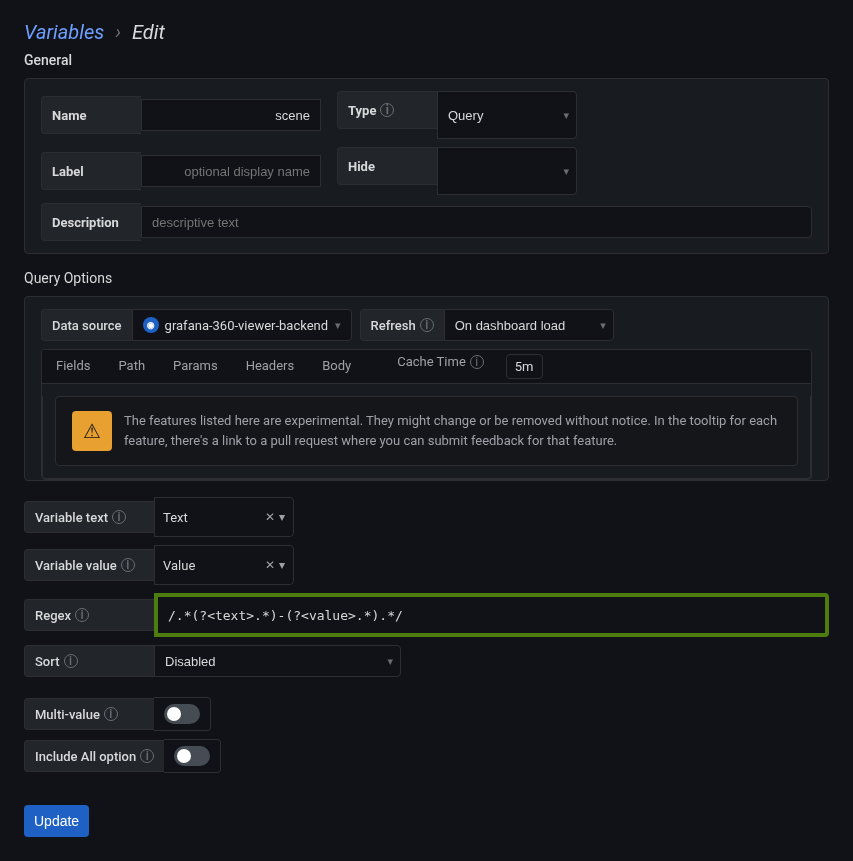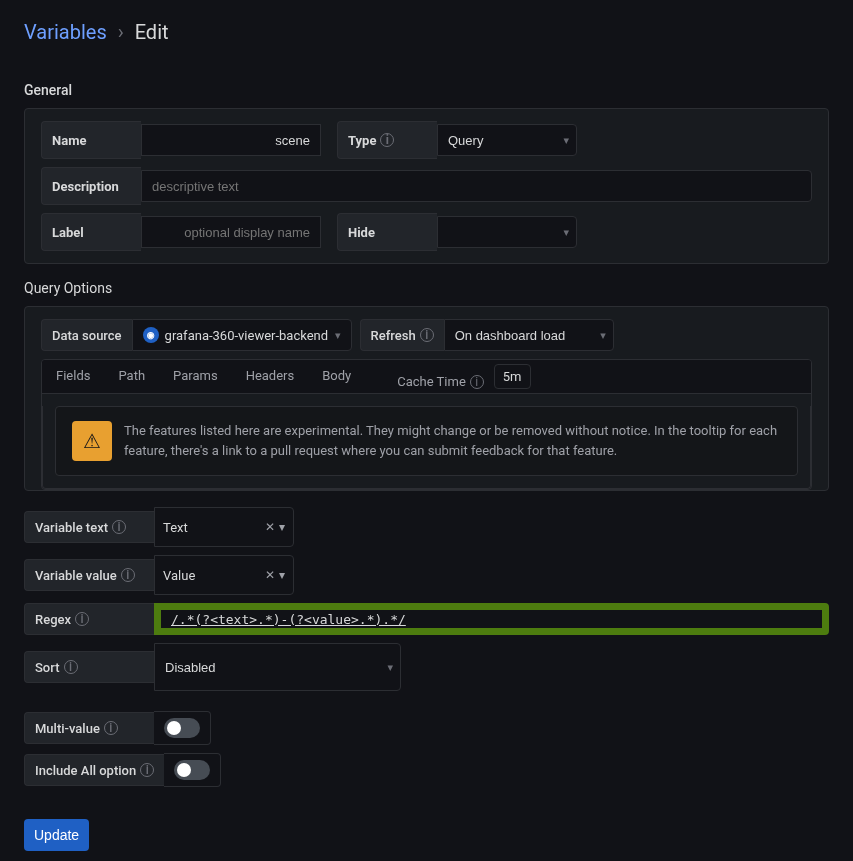--- a/index.html
+++ b/index.html
@@ -50,21 +50,21 @@
       position: relative;
       display: inline-flex;
       align-items: center;
     }
     .select-wrapper select {
       background: #111217;
       border: 1px solid #2c2e33;
       color: #d8d9da;
       padding: 6px 28px 6px 10px;
       font-size: 13px;
-      height: 32px;
+      height: 48px;
       outline: none;
       appearance: none;
       cursor: pointer;
       border-radius: 0 4px 4px 0;
       min-width: 140px;
     }
     .select-wrapper::after {
       content: '▾';
       position: absolute;
       right: 8px;
@@ -258,41 +258,40 @@
     }
     .var-select-actions {
       display: flex;
       align-items: center;
       gap: 4px;
       color: #9fa1a8;
       font-size: 12px;
     }
     .regex-input {
       background: #111217;
-      border: 7px solid #4d7c0f;
-      border-radius: 0 4px 4px 0;
-      color: #d8d9da;
-      padding: 6px 10px;
-      font-size: 13px;
-      height: 32px;
+      border: 4px solid #4d7c0f;
+      border-radius: 0 4px 4px 0;
+      color: #d8d9da;
+      padding: 6px 10px;
+      font-size: 13px;
+      height: 44px;
       outline: none;
       flex: 1;
       font-family: monospace;
-      text-decoration: underline;
     }
     .sort-select-wrap {
       position: relative;
     }
     .sort-select-wrap select {
       background: #111217;
       border: 1px solid #2c2e33;
       color: #d8d9da;
       padding: 6px 28px 6px 10px;
       font-size: 13px;
-      height: 48px;
+      height: 32px;
       outline: none;
       appearance: none;
       cursor: pointer;
       border-radius: 0 4px 4px 0;
       min-width: 180px;
     }
     .sort-select-wrap::after {
       content: '▾';
       position: absolute;
       right: 8px;
@@ -379,21 +378,21 @@
       border: 1px solid #2c2e33;
       border-radius: 4px;
       background: #181b1f;
       padding: 12px 16px;
       margin-bottom: 16px;
     }
   </style>
 </head>
 <body>
 
-<div style="margin-bottom: 38px;">
+<div style="margin-bottom: 8px; font-style: italic;">
   <h1 style="font-size:20px; font-weight:400; color:#d8d9da;">
     <span style="color:#6e9fff; cursor:pointer;">Variables</span>
     <span style="color:#6b6d75; margin:0 6px;">›</span>
     <span>Edit</span>
   </h1>
 </div>
 
 <div style="margin-bottom: 4px;">
   <div style="font-size:14px; font-weight:500; color:#d8d9da; margin-bottom:10px;">General</div>
 </div>
@@ -413,41 +412,41 @@
           <option>Query</option>
           <option>Custom</option>
           <option>Text box</option>
           <option>Constant</option>
           <option>Data source</option>
           <option>Interval</option>
           <option>Ad hoc filters</option>
         </select>
       </div>
     </div>
-  </div>
-
-  <div class="form-row">
-    <div class="form-label">Description</div>
-    <input type="text" class="description-input" placeholder="descriptive text" style="flex: 1 1 0%;">
   </div>
 
   <div class="form-row">
     <div class="form-label">Label</div>
     <input class="form-input" type="text" placeholder="optional display name" style="border-radius: 0px; flex: 1 1 0%; max-width: 180px; color: rgb(107, 109, 117);">
     <div style="display:flex; margin-left:16px;">
       <div class="form-label" style="border-radius:4px 0 0 4px;">Hide</div>
       <div class="select-wrapper">
         <select style="border-radius:0 4px 4px 0; min-width:140px;">
           <option value=""></option>
           <option>Label</option>
           <option>Variable</option>
         </select>
       </div>
     </div>
   </div>
+
+  <div class="form-row">
+    <div class="form-label">Description</div>
+    <input type="text" class="description-input" placeholder="descriptive text" style="flex: 1 1 0%;">
+  </div>
 </div>
 
 <div style="margin-bottom: 4px; margin-top: 8px;">
   <div style="font-size:14px; font-weight:400; color:#d8d9da; margin-bottom:10px;">Query Options</div>
 </div>
 
 <div class="main-content" style="background:#181b1f; padding: 12px 16px 0 16px;">
 
   <div class="datasource-row" style="margin-bottom: 8px;">
     <div class="ds-label">Data source</div>
@@ -472,21 +471,21 @@
     </div>
   </div>
 
   <div class="tabs-wrapper">
     <div class="tabs-bar">
       <div class="tab-btn">Fields</div>
       <div class="tab-btn">Path</div>
       <div class="tab-btn">Params</div>
       <div class="tab-btn">Headers</div>
       <div class="tab-btn">Body</div>
-      <div style="display:flex; align-items:flex-end; margin-left: 16px; gap: 4px;">
+      <div style="display:flex; align-items:flex-start; margin-left: 16px; gap: 16px;">
         <span class="cache-time-label">
           <span>Cache Time</span>
           <span class="info-icon">i</span>
         </span>
         <span class="cache-time-value">5m</span>
       </div>
     </div>
 
     <div class="tab-content">
       <div class="warning-box">

